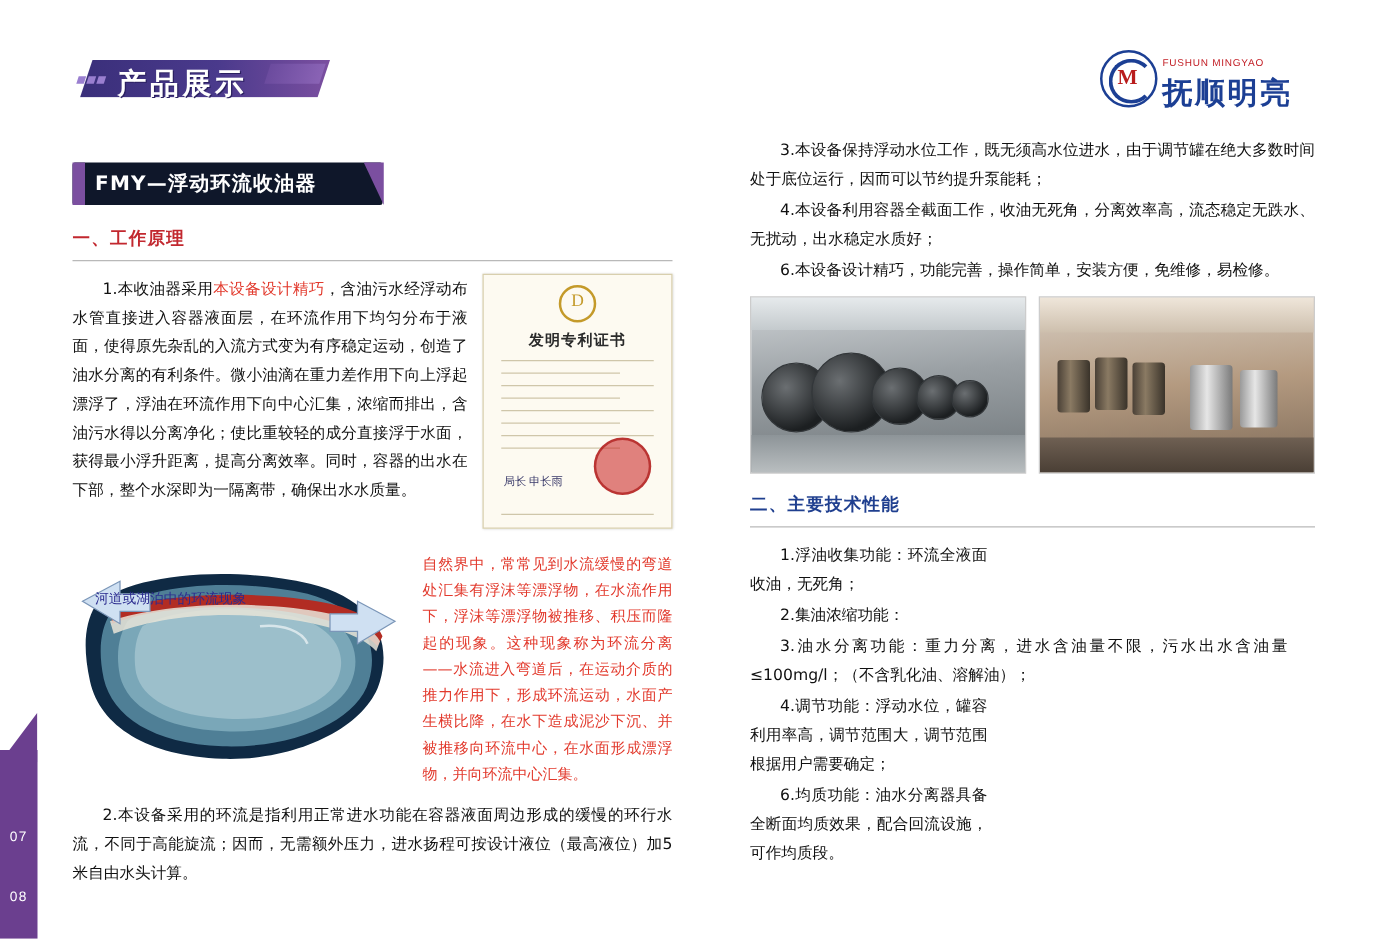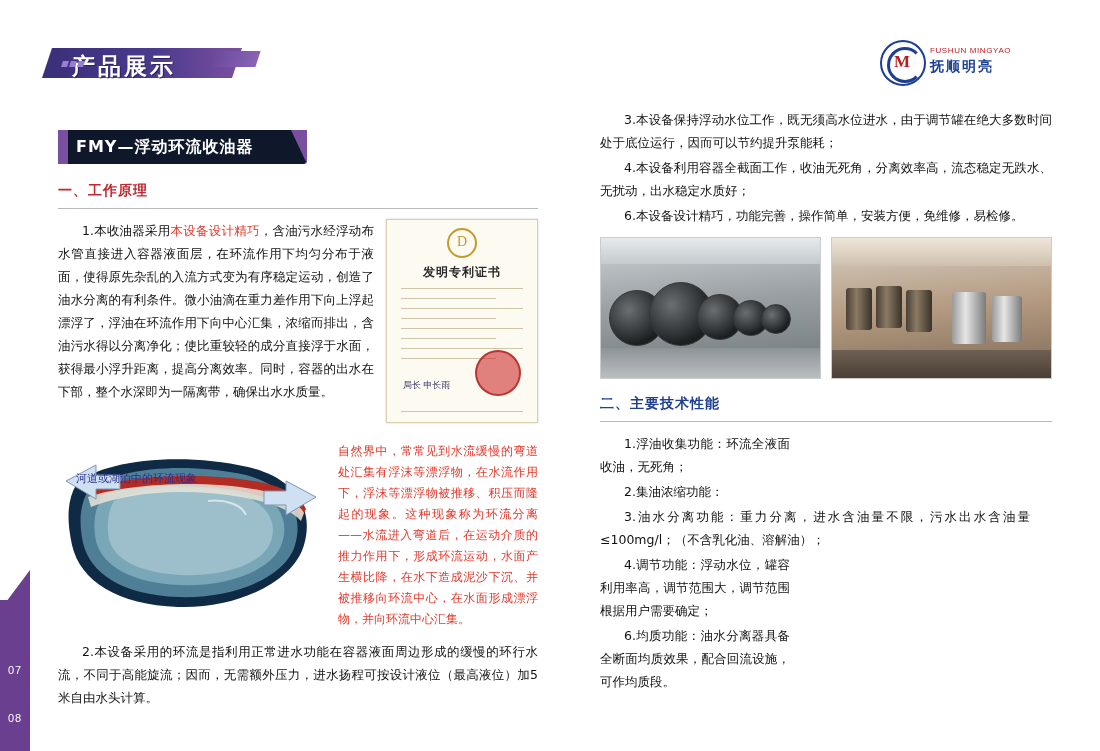--- a/index.html
+++ b/index.html
@@ -26,21 +26,21 @@
   .pg {
     position:absolute; left:0; width:30px; text-align:center;
     color:#ffffff; font-size:11px; letter-spacing:1px;
     font-family:"Liberation Sans", sans-serif;
   }
   .pg.a { top:664px; }
   .pg.b { top:712px; }
 
   
   .hdr-banner {
-    position:absolute; left:42px; top:44px; width:200px; height:38px;
+    position:absolute; left:64px; top:44px; width:200px; height:38px;
   }
   .hdr-band {
     position:absolute; left:0; top:4px; width:200px; height:30px;
     background:linear-gradient(90deg,#3a2f7a 0%, #4a3a8c 55%, #7b4fa0 100%);
     clip-path:polygon(10px 0, 200px 0, 190px 30px, 0 30px);
   }
   .hdr-title {
     position:absolute; left:30px; top:7px;
     color:#ffffff; font-size:23px; font-weight:bold; letter-spacing:3px;
     font-family:"DejaVu Sans", sans-serif;
@@ -80,21 +80,21 @@
     font-size:17px; font-weight:bold; color:#b91c1c;
     font-family:"Liberation Serif", serif;
   }
   .logo-en {
     position:absolute; left:50px; top:8px;
     font-size:8px; color:#c32027; letter-spacing:.6px;
     font-family:"Liberation Sans", sans-serif;
   }
   .logo-cn {
     position:absolute; left:50px; top:20px;
-    font-size:14px; color:#1c3f94; font-weight:bold; letter-spacing:2px;
+    font-size:24px; color:#1c3f94; font-weight:bold; letter-spacing:2px;
   }
 
   
   .col-left  { position:absolute; left:58px;  top:130px; width:480px; }
   .col-right { position:absolute; left:600px; top:108px; width:452px; }
 
   
   .prod-bar {
     position:relative; width:248px; height:34px; margin-bottom:18px;
     background:#0f172a;

